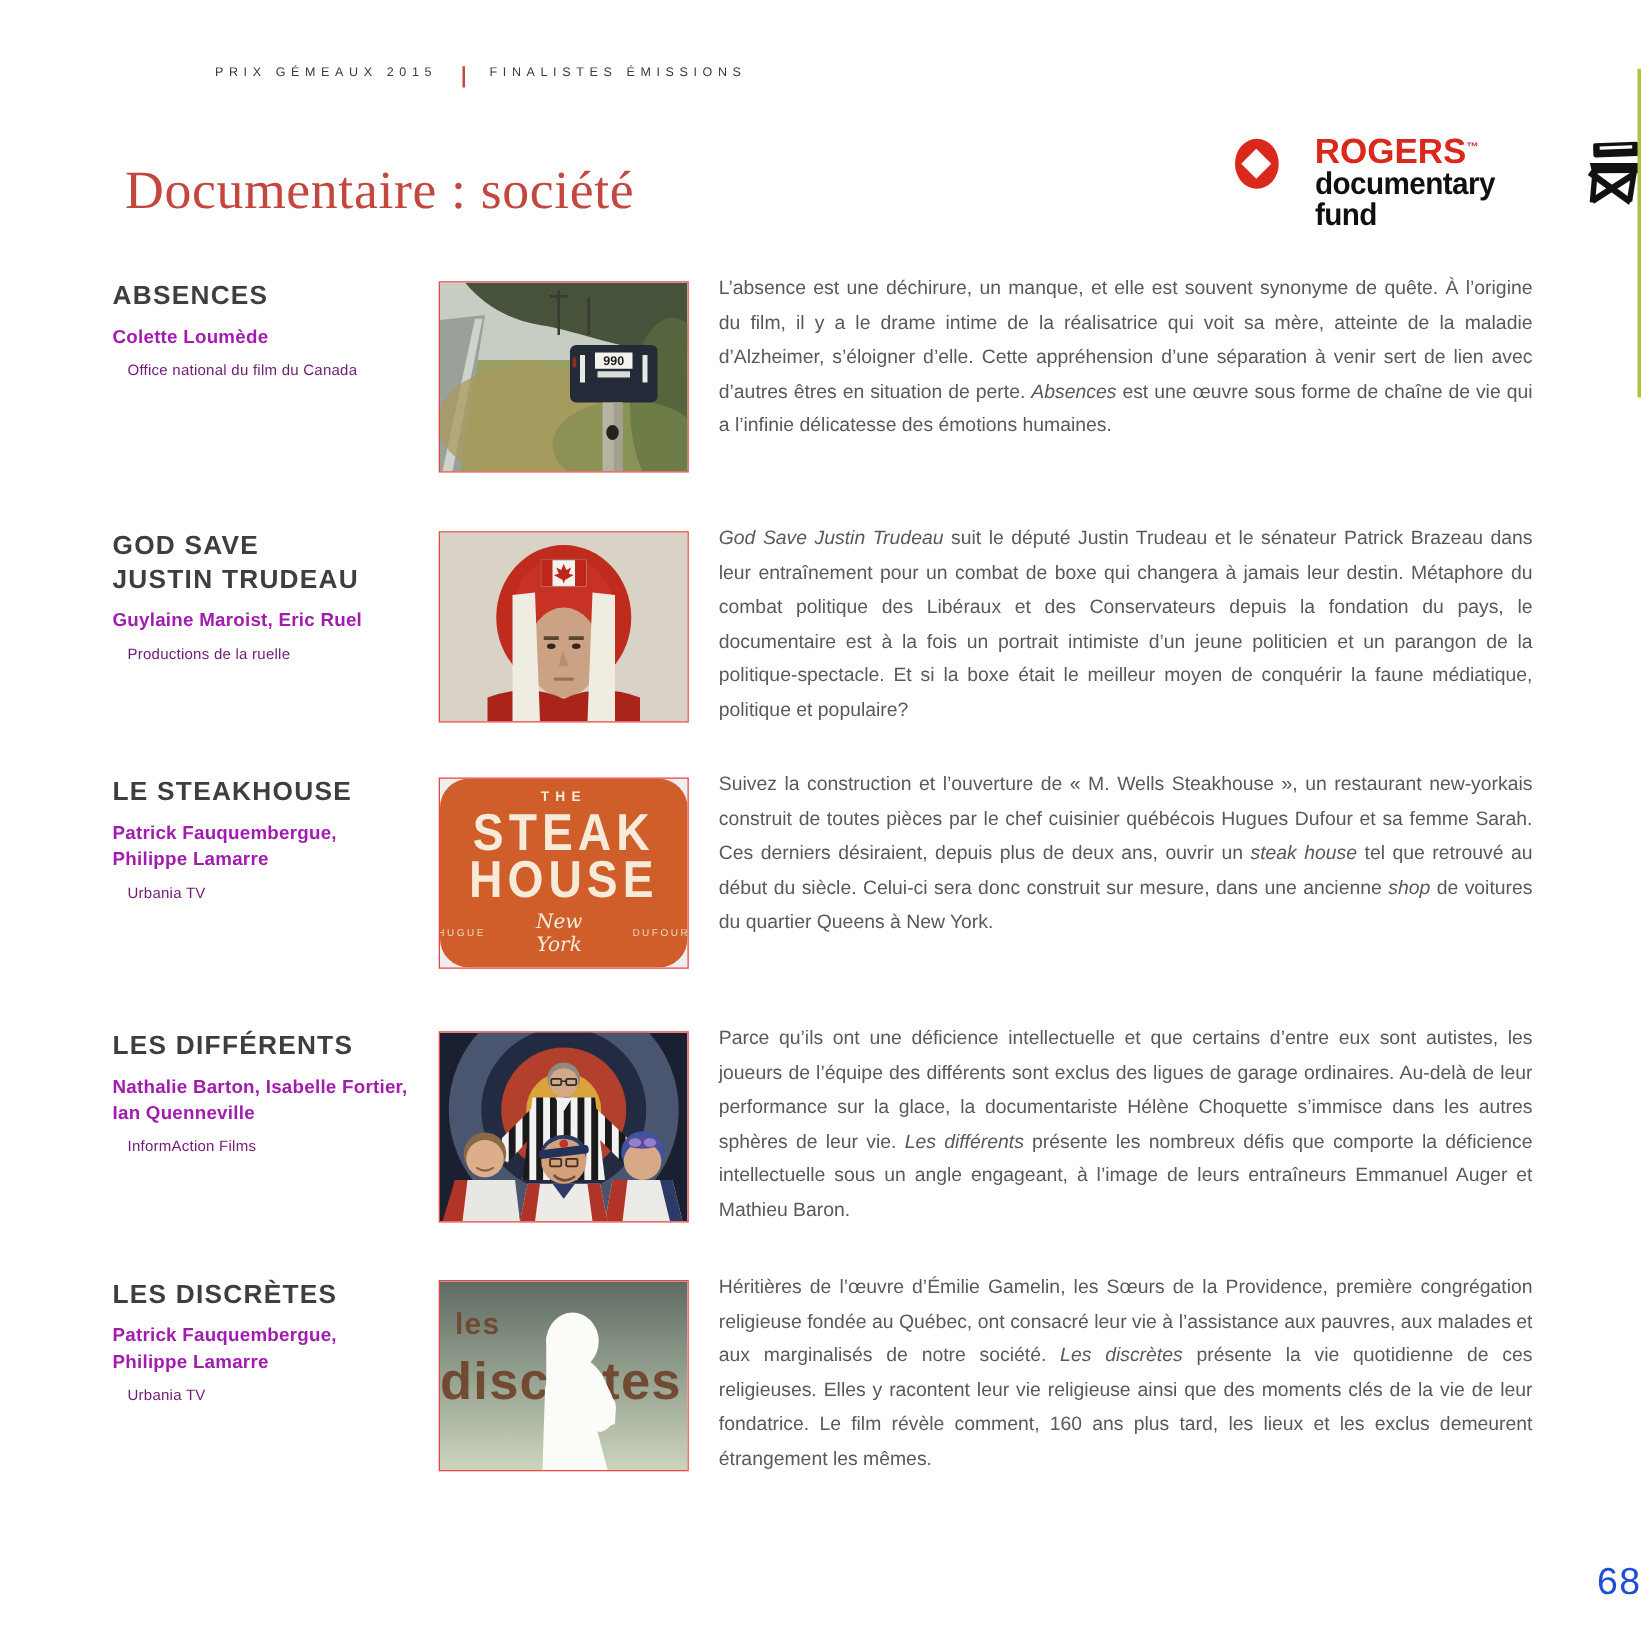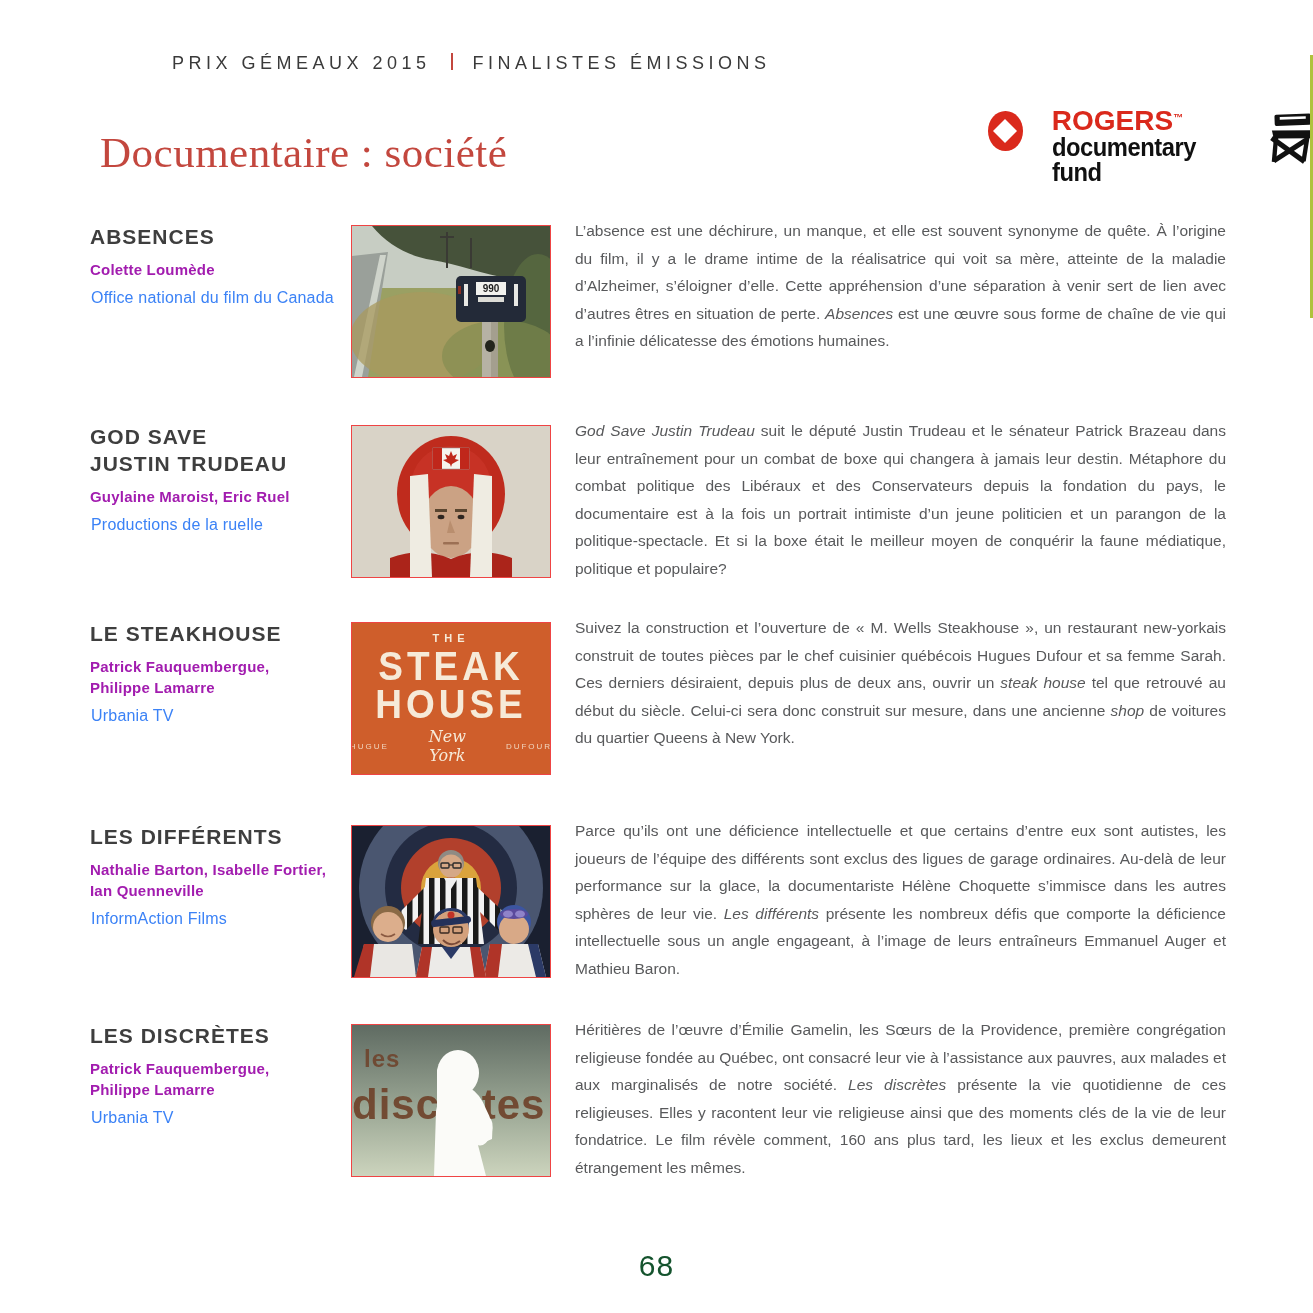--- a/index.html
+++ b/index.html
@@ -1,21 +1,21 @@
 <!DOCTYPE html>
 <html lang="fr"><head>
 <meta charset="utf-8">
 <style>
   html,body{margin:0;padding:0;background:#ffffff;}
   .page{position:relative;width:1313px;height:1313px;background:#fff;
         font-family:"Liberation Sans",sans-serif;overflow:hidden;}
 
   
   .masthead{position:absolute;left:172px;top:53px;display:flex;gap:20px;
-            font-size:18px;letter-spacing:4.5px;color:#3a3a3a;}
+            font-size:10px;letter-spacing:4.5px;color:#3a3a3a;}
   .masthead .divider{width:2px;height:17px;background:#c3473e;}
 
   
   .page-title{position:absolute;left:88px;top:116px;margin:12px;font-size:43px;font-weight:400;
               letter-spacing:0.5px;color:#c3473e;font-family:Liberation Serif, serif;}
 
   
   .collab{position:absolute;left:745px;top:130px;font-size:13.5px;line-height:20px;color:#4f4f4f;}
 
   
@@ -33,43 +33,43 @@
   
   .green-line{position:absolute;right:0;top:55px;width:3px;height:263px;background:#afc23c;}
 
   
   .entry{position:absolute;left:90px;width:1136px;}
   .entry .info{position:absolute;left:0;top:-2px;width:256px;}
   .entry-title{margin:0;font-size:21px;line-height:27px;font-weight:700;letter-spacing:1px;
                color:#3e3e3e;white-space:pre-line;}
   .credits{margin:9px 0 0;font-size:15px;font-weight:700;line-height:21px;color:#a21caf;
            white-space:pre-line;letter-spacing:0.2px;}
-  .producer{margin:9px 1px 0;font-size:16px;color:#3b82f6;letter-spacing:0.2px;}
+  .producer{margin:9px 12px 0;font-size:12px;color:#701a75;letter-spacing:0.2px;}
   .thumb{position:absolute;left:261px;top:0;width:198px;height:151px;border:1px solid #ef4444;
          box-sizing:content-box;overflow:hidden;background:#eee;}
   .thumb svg{display:block;}
   .desc{position:absolute;left:485px;top:-8px;width:651px;margin:0;text-align:justify;
         font-size:15.5px;line-height:27.5px;color:#58595b;}
   .desc i{font-style:italic;}
 
   
   .steak-poster{width:198px;height:151px;background:#cf5e2b;color:#f6ead8;text-align:center;
-                position:relative;}
+                position:relative;border-radius:23px;}
   .steak-the{padding-top:9px;font-size:11px;letter-spacing:5px;font-weight:700;}
   .steak-big{font-size:37px;font-weight:700;letter-spacing:4px;line-height:36px;margin-top:2px;
              transform:scaleY(1.12);transform-origin:top;}
   .steak-bottom{position:absolute;bottom:9px;left:0;right:0;display:flex;align-items:center;
                 justify-content:center;gap:20px;}
   .steak-side{font-size:8px;letter-spacing:2px;opacity:.85;}
   .steak-rule{width:18px;height:1px;background:rgba(255,255,255,.55);}
   .steak-script{font-family:"DejaVu Serif",serif;font-style:italic;font-size:16px;}
 
   
-  .pagenum{position:absolute;left:0;top:1249px;width:100%;text-align:center;
-           font-size:30px;color:#14532d;letter-spacing:1px;}
+  .pagenum{position:absolute;left:0;top:1249px;width:100%;text-align:right;
+           font-size:30px;color:#1d4ed8;letter-spacing:1px;}
 </style>
 </head>
 <body>
 
 <div class="page">
 
   <div class="masthead">
     <span>PRIX GÉMEAUX 2015</span>
     <span class="divider"></span>
     <span>FINALISTES ÉMISSIONS</span>

